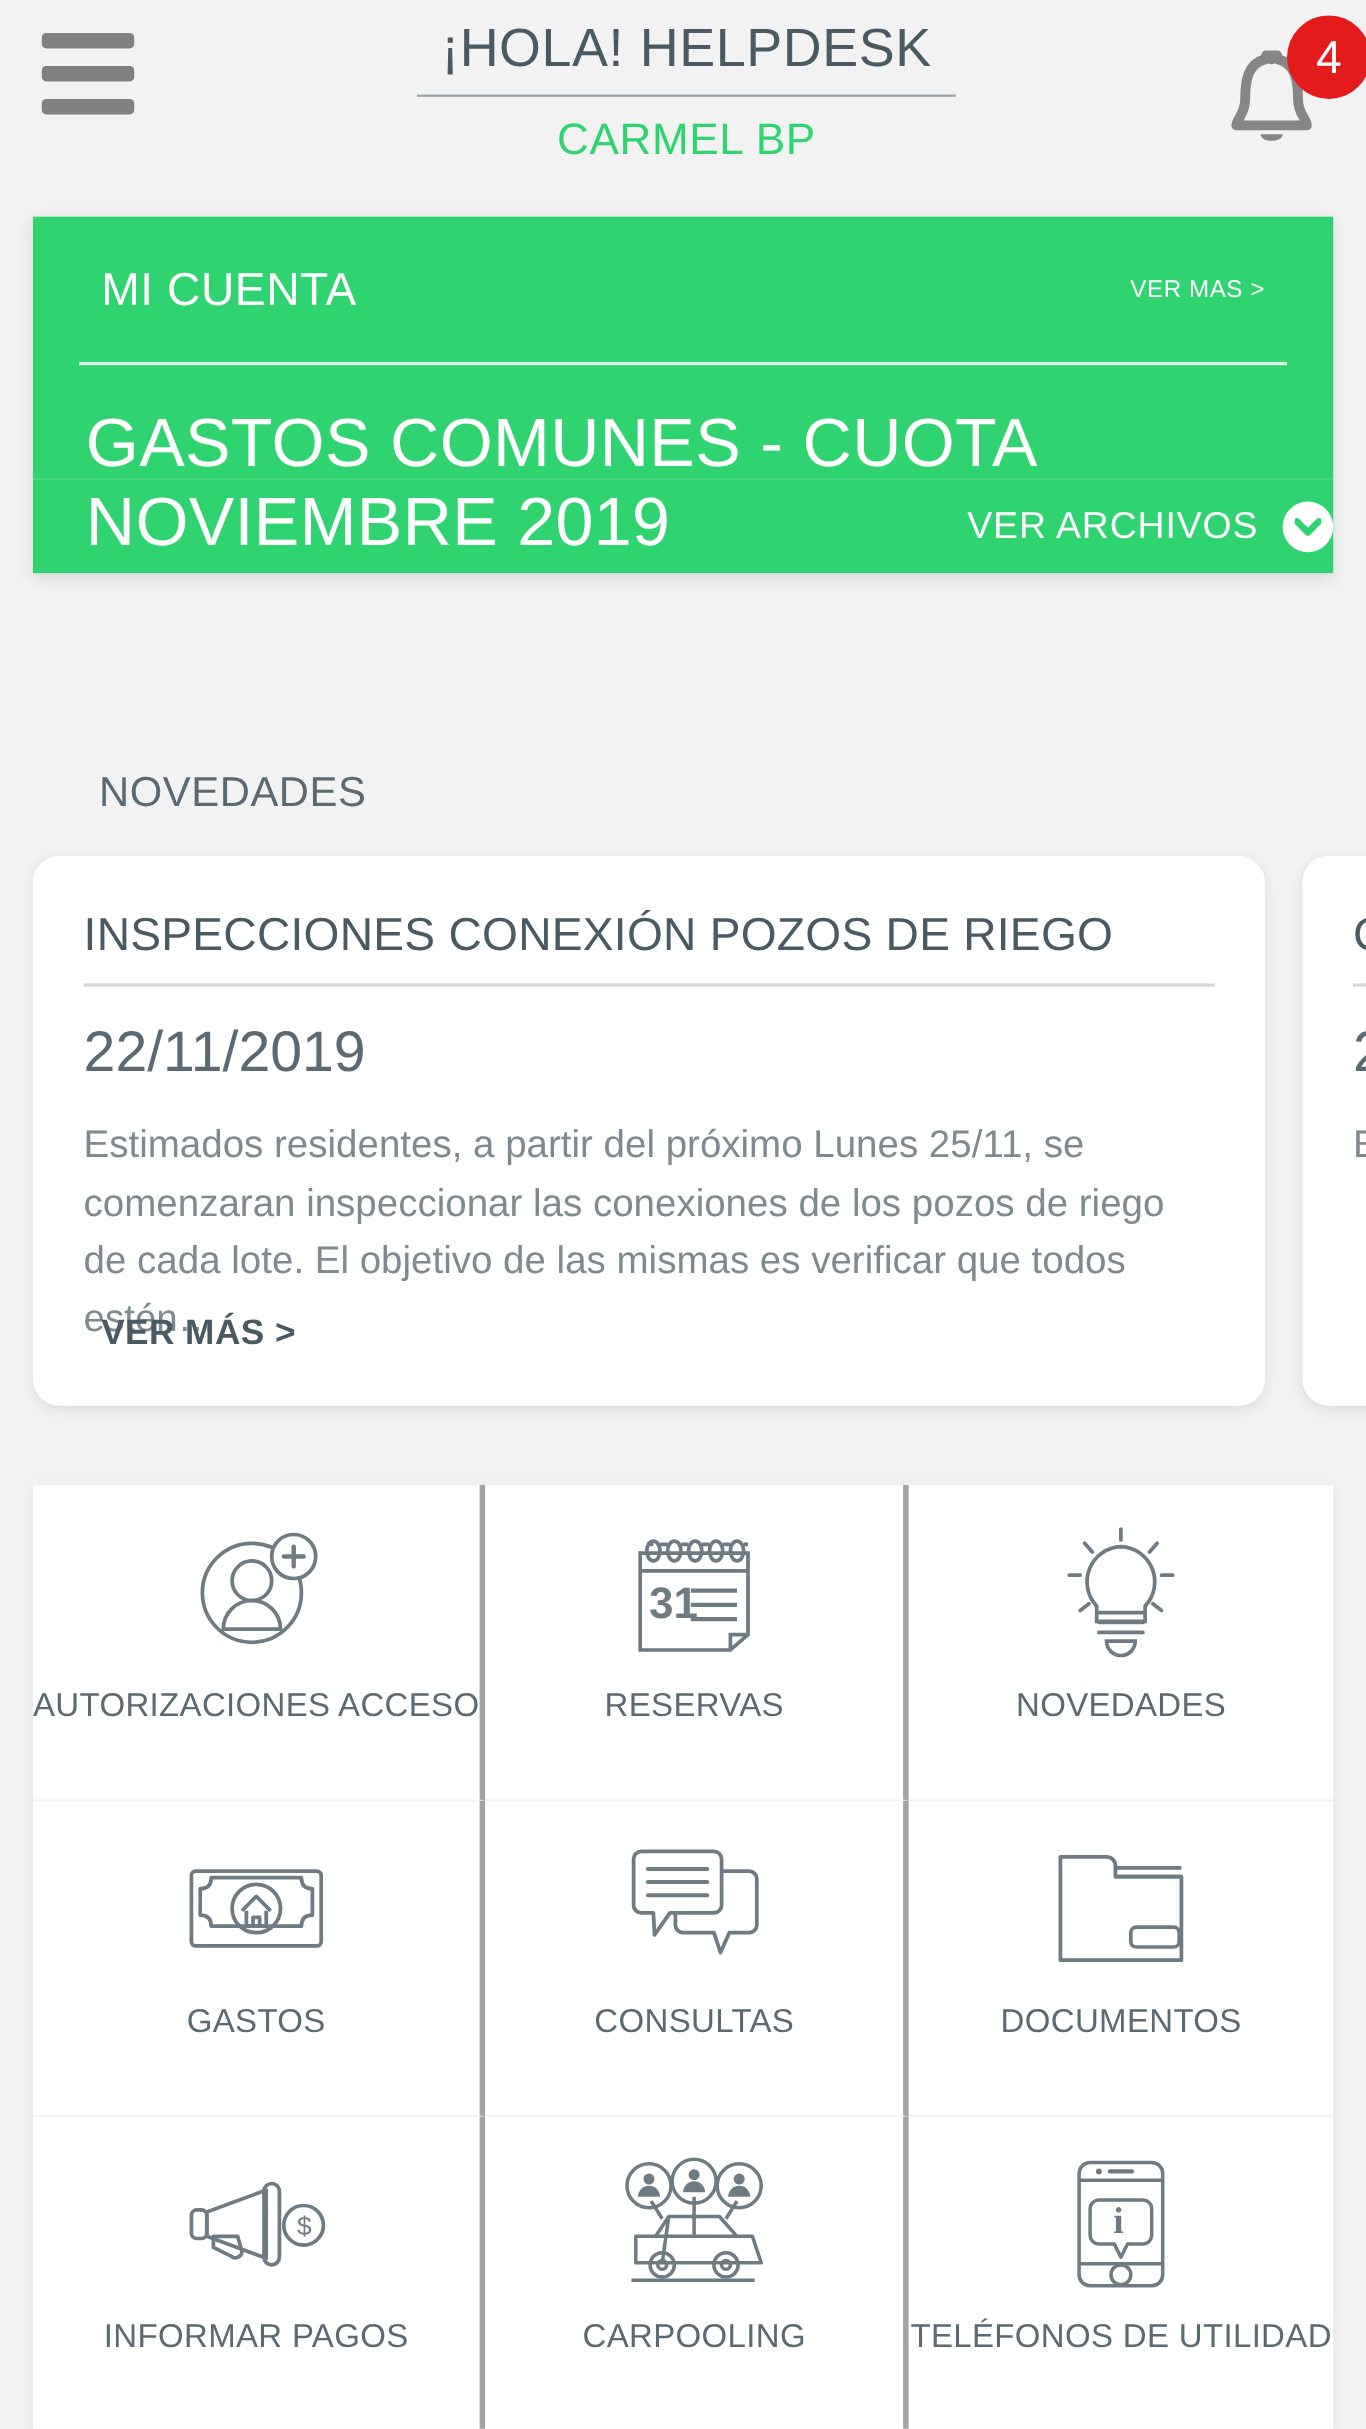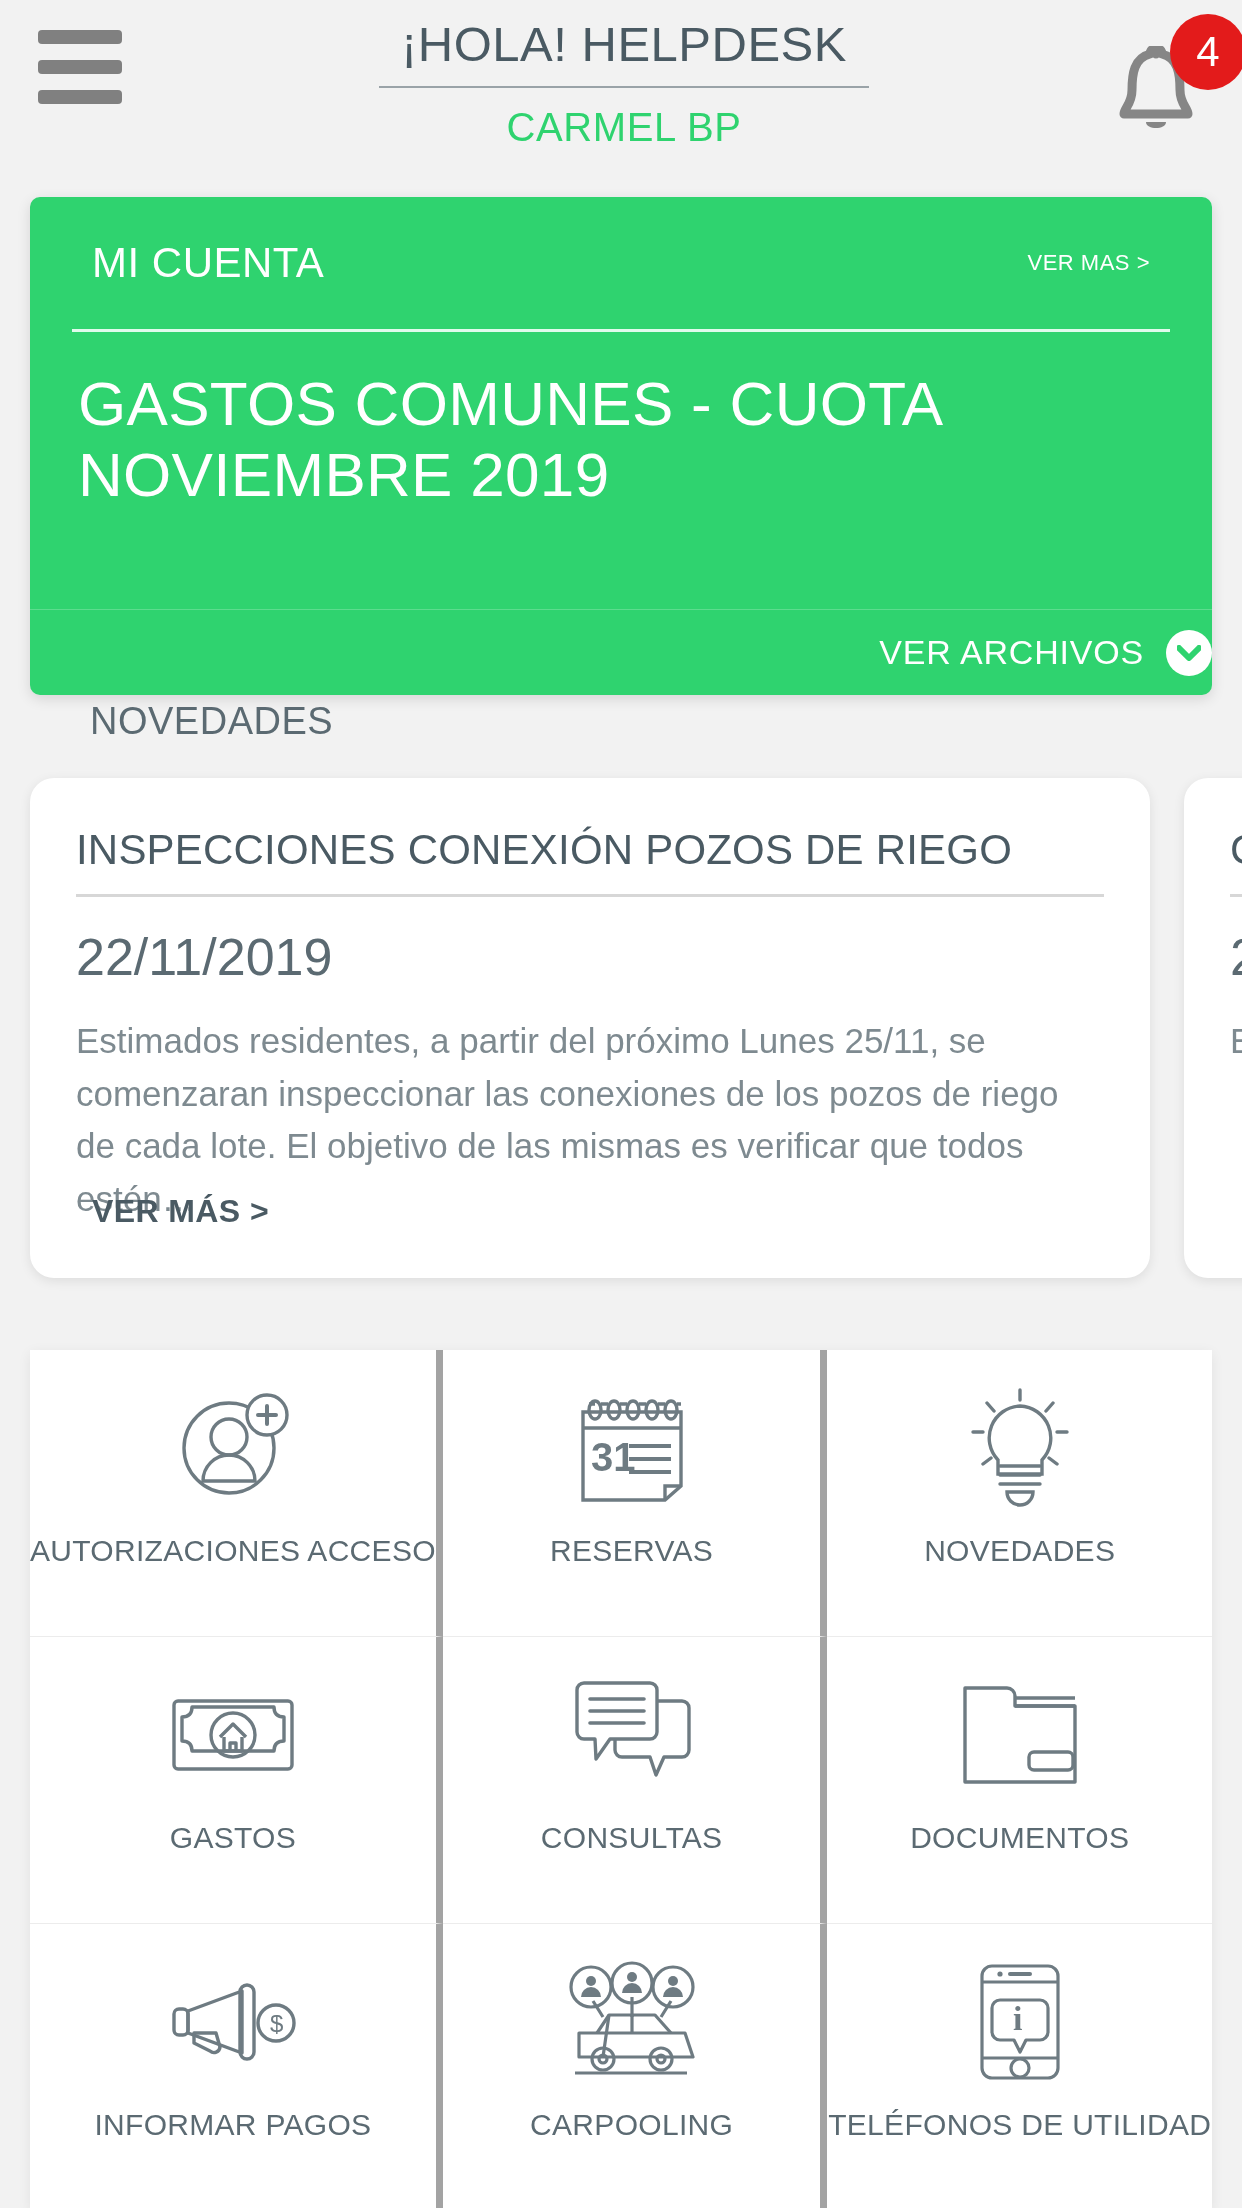--- a/index.html
+++ b/index.html
@@ -57,22 +57,22 @@
     position:absolute; left:78px; top:-4px;
     width:76px; height:76px; border-radius:50%;
     background:#e31b1b; color:#fff;
     display:flex; align-items:center; justify-content:center;
     font-size:42px; font-weight:400;
   }
 
   
   .account-card{
     position:absolute; left:30px; top:197px;
-    width:1182px; height:498px;
-    background:#2fd36f; border-radius:10px;
+    width:1182px; height:324px;
+    background:#2fd36f; border-radius:0;
     box-shadow:0 4px 14px rgba(0,0,0,.12);
     color:#fff;
   }
   .acc-top{
     display:flex; justify-content:space-between; align-items:center;
     padding:0 62px; height:132px;
   }
   .acc-label{ font-size:42px; letter-spacing:.5px; }
   .acc-more{ font-size:22px; letter-spacing:.5px; }
   .acc-divider{
@@ -139,21 +139,21 @@
     background:#fff;
     box-shadow:0 3px 12px rgba(0,0,0,.07);
     display:grid;
     grid-template-columns:repeat(3,1fr);
     grid-template-rows:repeat(3,287px);
   }
   .tile{
     display:flex; flex-direction:column; align-items:center;
     justify-content:flex-start;
     padding-top:34px;
-    border-right:7px solid #a3a3a3;
+    border-right:5px solid #a3a3a3;
     border-bottom:1px solid #ececec;
     cursor:pointer;
   }
   .tile:nth-child(3n){ border-right:none; }
   .tile-icon{ height:128px; display:flex; align-items:center; justify-content:center; }
   .tile-label{
     margin-top:22px; font-size:30px; color:#5b6a72; letter-spacing:.3px;
     text-align:center; white-space:nowrap;
   }
   svg{ display:block; }

